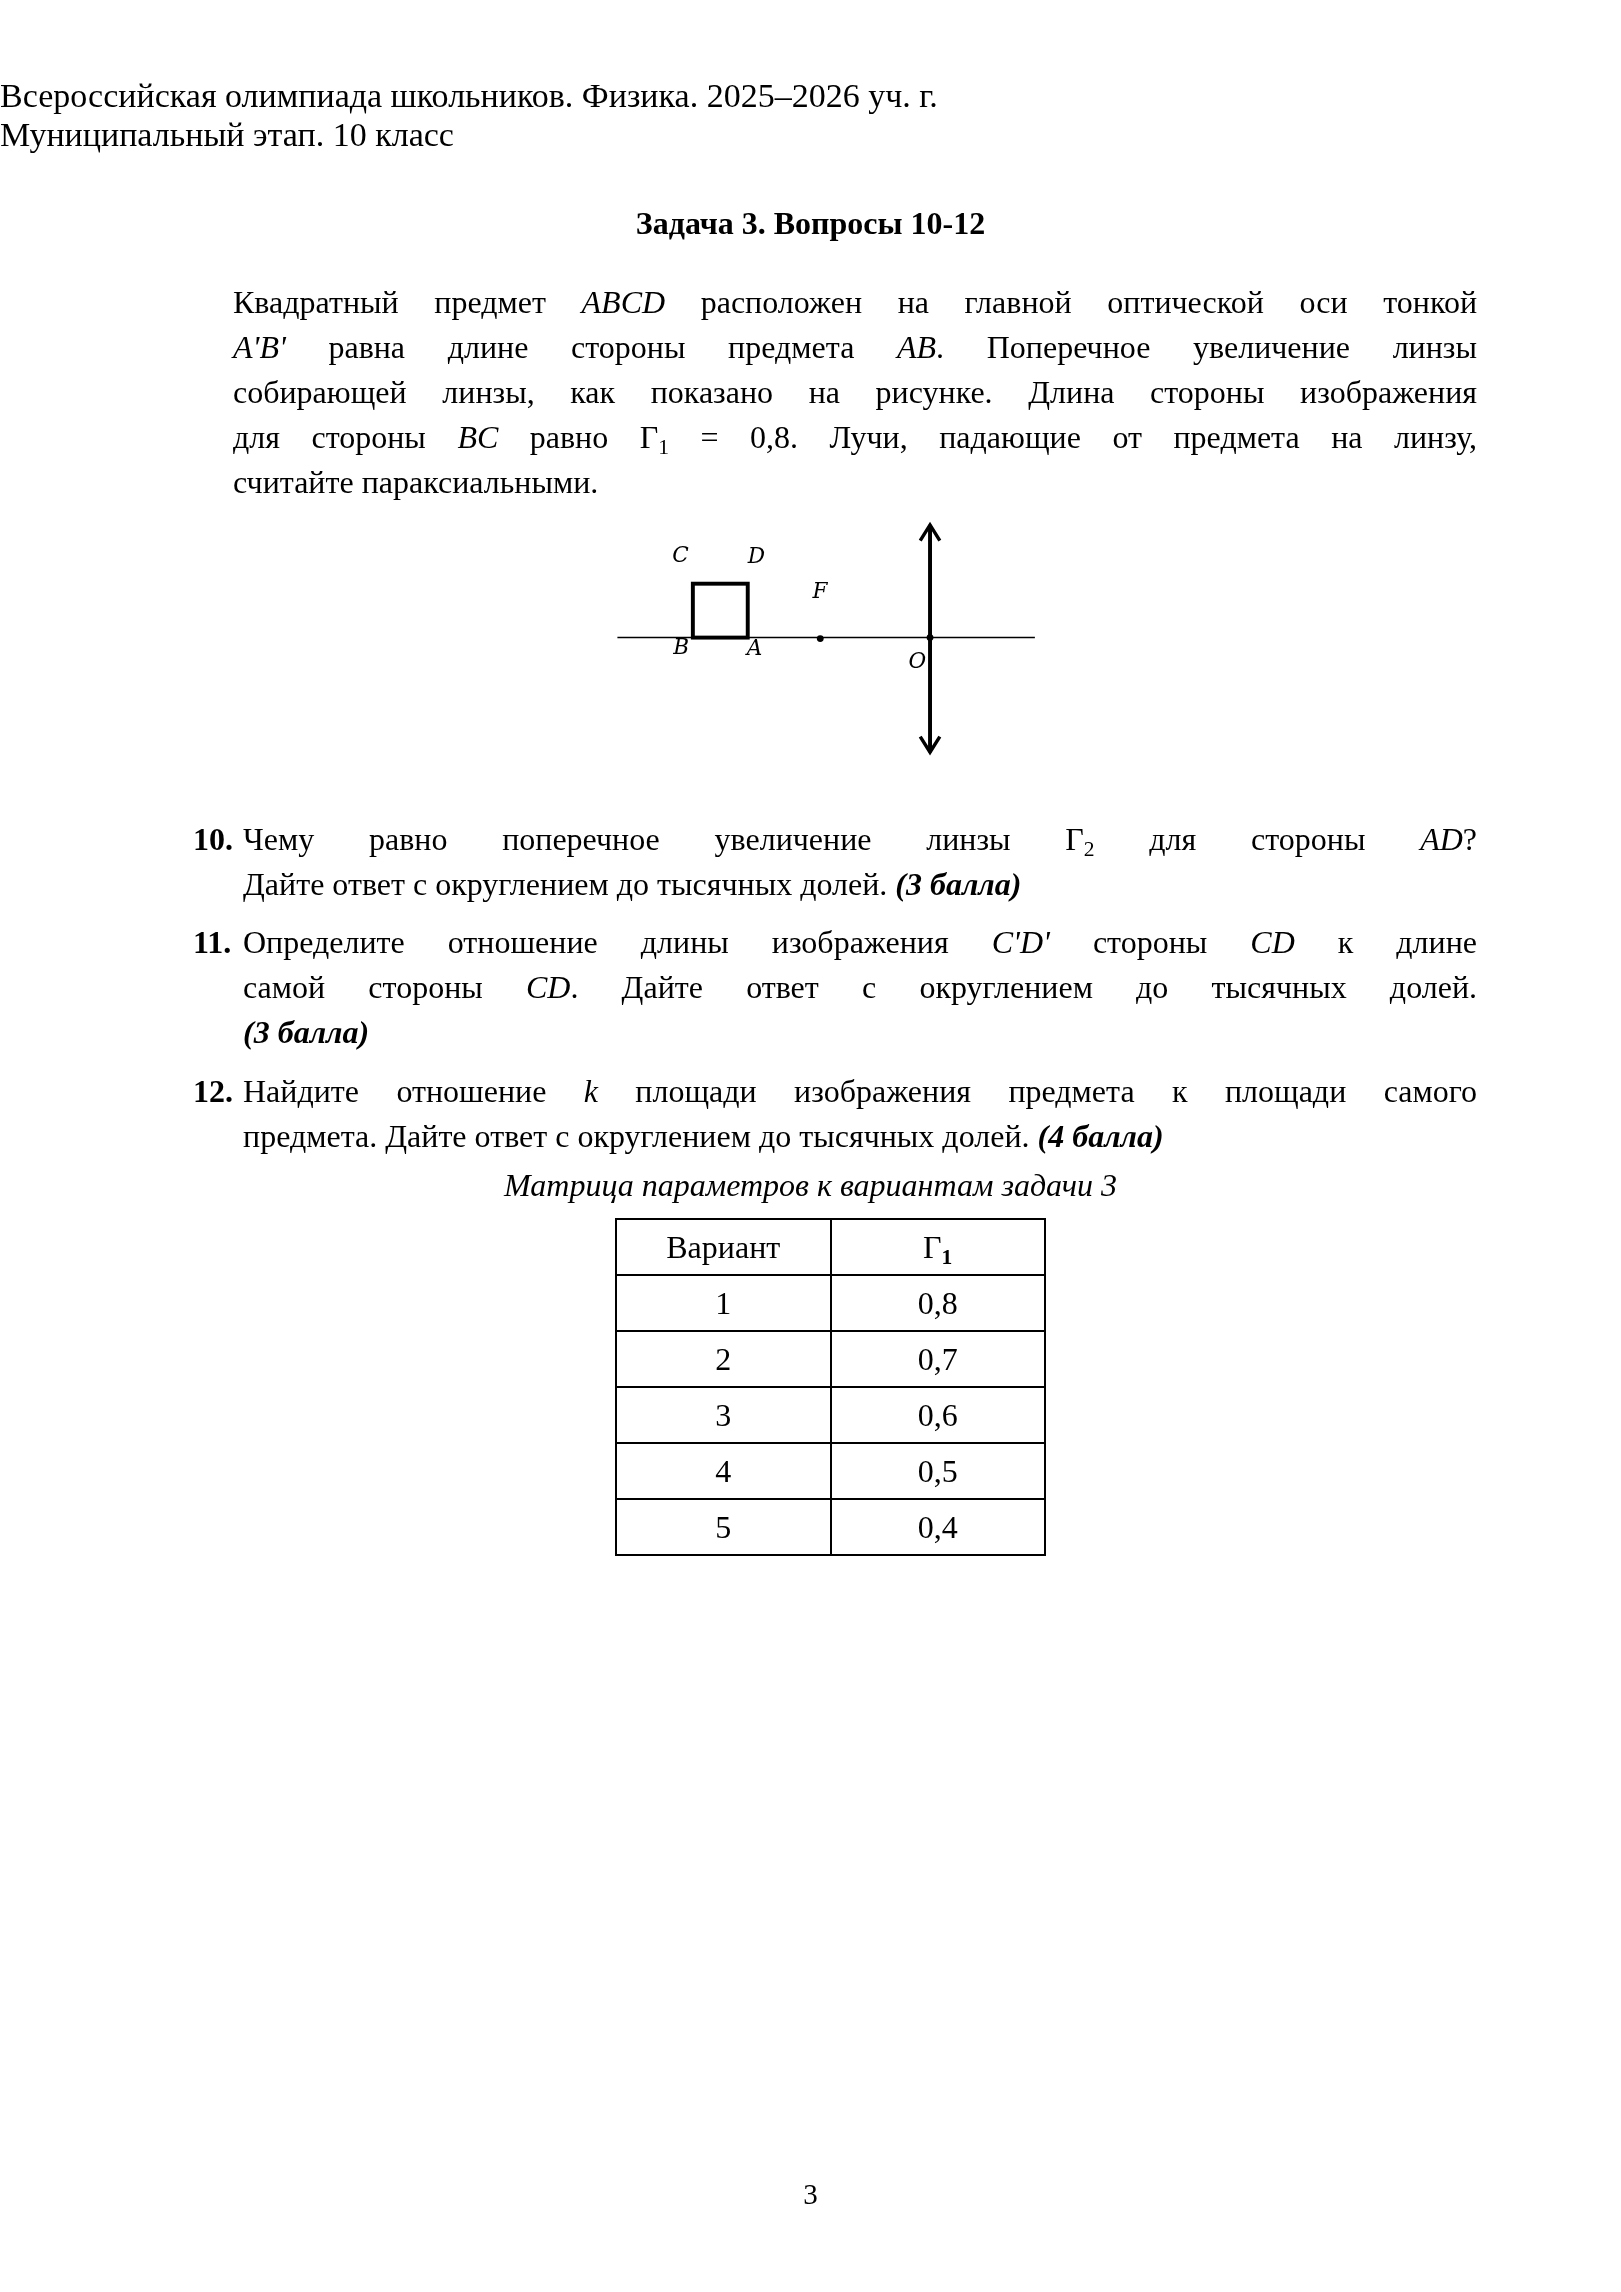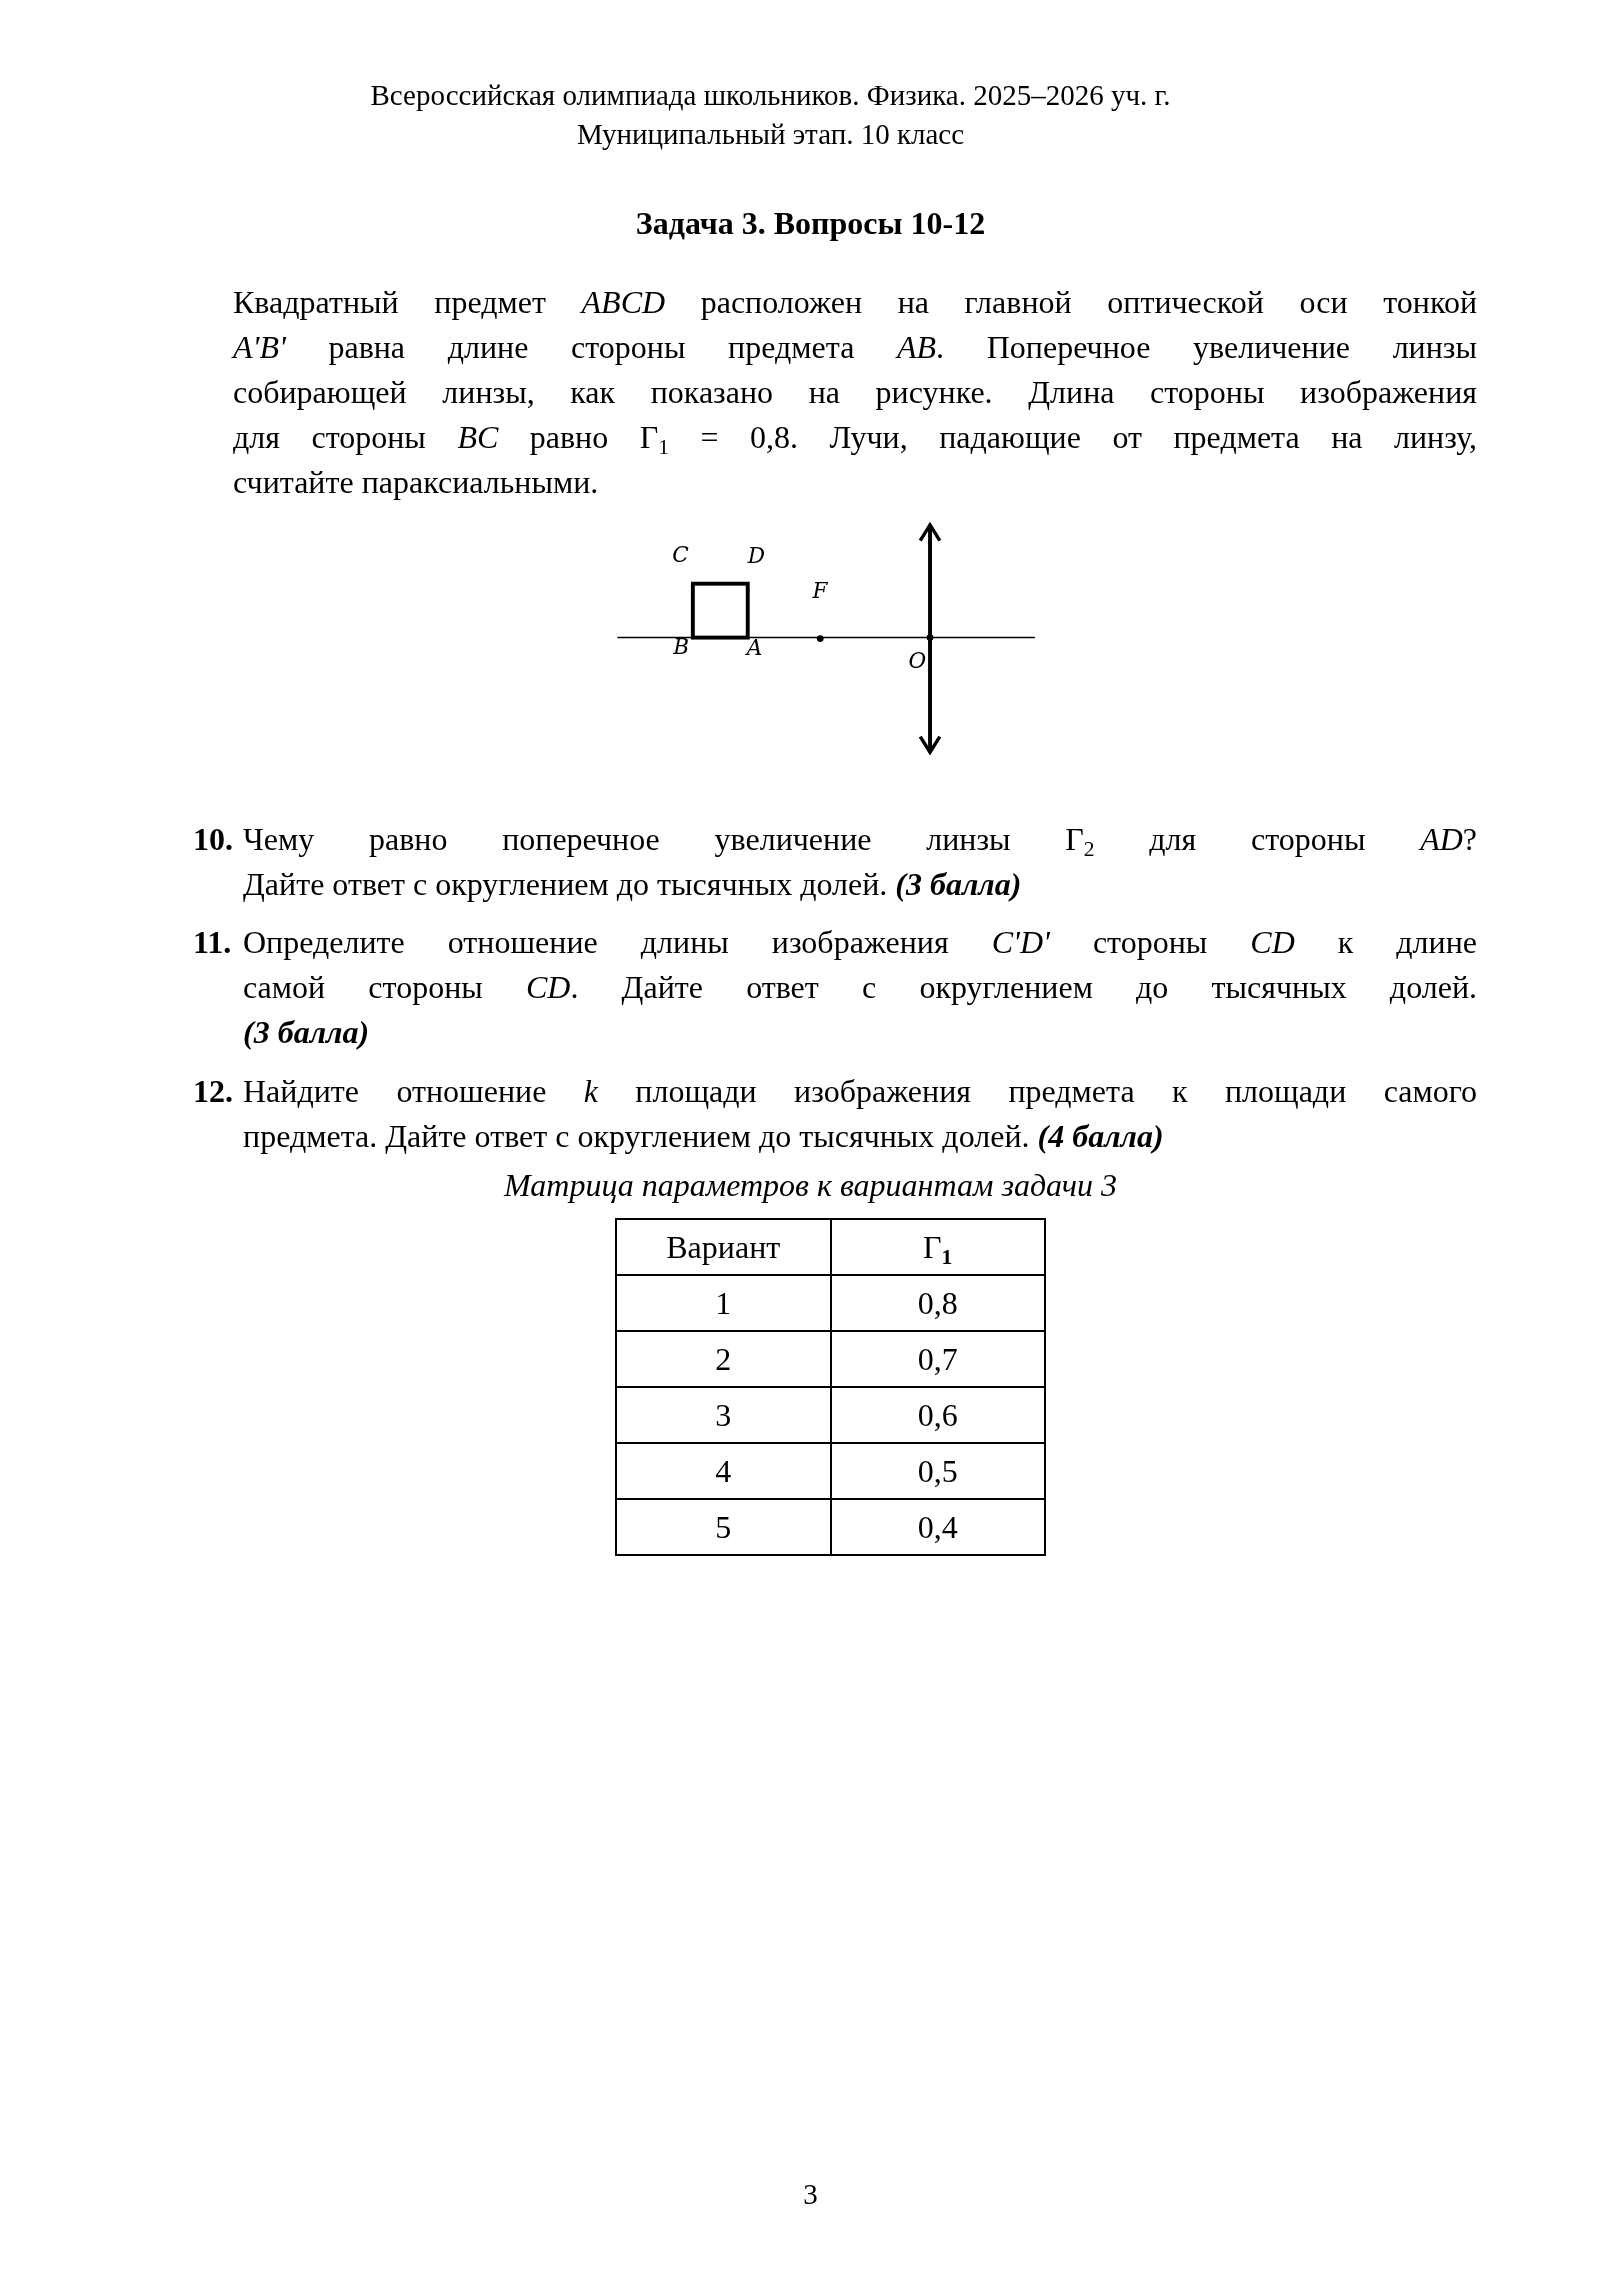--- a/index.html
+++ b/index.html
@@ -1,19 +1,19 @@
 <!DOCTYPE html>
 <html><head>
 <meta charset="utf-8">
 <style>
   html, body { margin: 0; padding: 0; background: #ffffff; }
   body { width: 1621px; height: 2293px; position: relative; overflow: hidden;
          font-family: "Liberation Serif", "DejaVu Serif", serif; color: #000; }
-  .header { position: absolute; left: 0; width: 1541px; top: 76px; text-align: center;
-            font-size: 29px; line-height: 39px; }
+  .header { position: absolute; left: 0; width: 1541px; top: 76px; text-align: left;
+            font-size: 34px; line-height: 39px; }
   .title { position: absolute; left: 0; width: 1621px; top: 204px; text-align: center;
            font-size: 32px; font-weight: bold; line-height: 39px; }
   .para { position: absolute; left: 193px; width: 1284px; top: 280px;
           font-size: 32px; line-height: 45px; text-align: justify; text-align-last: left; }
   .para .ln { display: block; text-align: justify; text-align-last: justify; white-space: normal; margin-left: 40px; }
   .para .ln.last { text-align-last: left; }
   i.m { font-style: italic; }
   sub { font-size: 21.6px; vertical-align: -5.9px; line-height: 0; }
   .diagram { position: absolute; left: 588px; top: 510px; width: 490px; height: 265px; }
   .q { position: absolute; left: 193px; width: 1284px; font-size: 32px; line-height: 45px; margin-top: 28px; }

